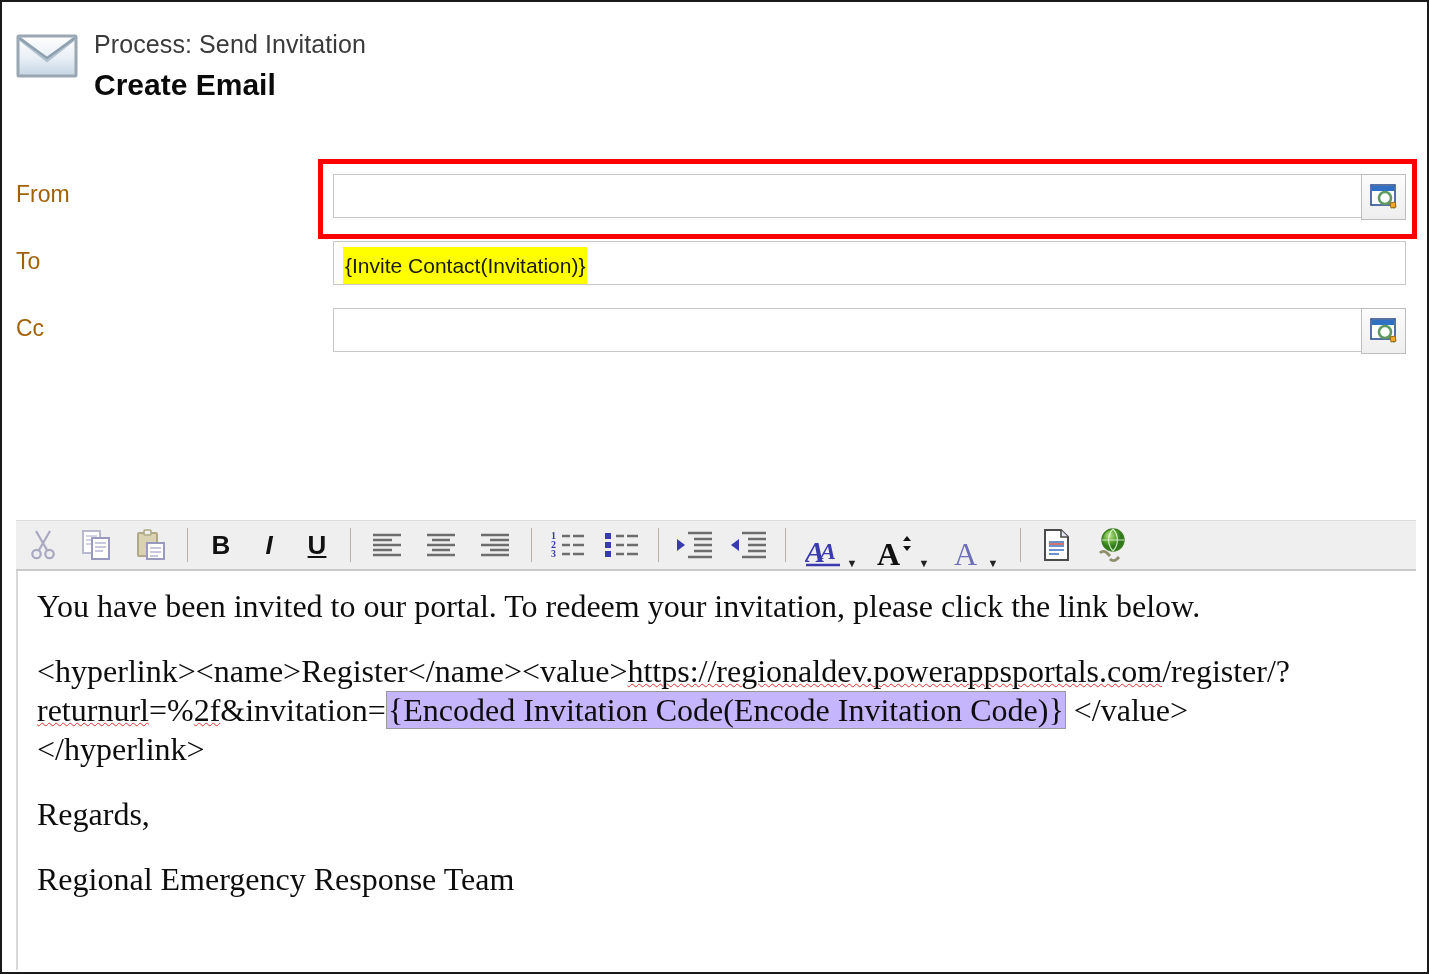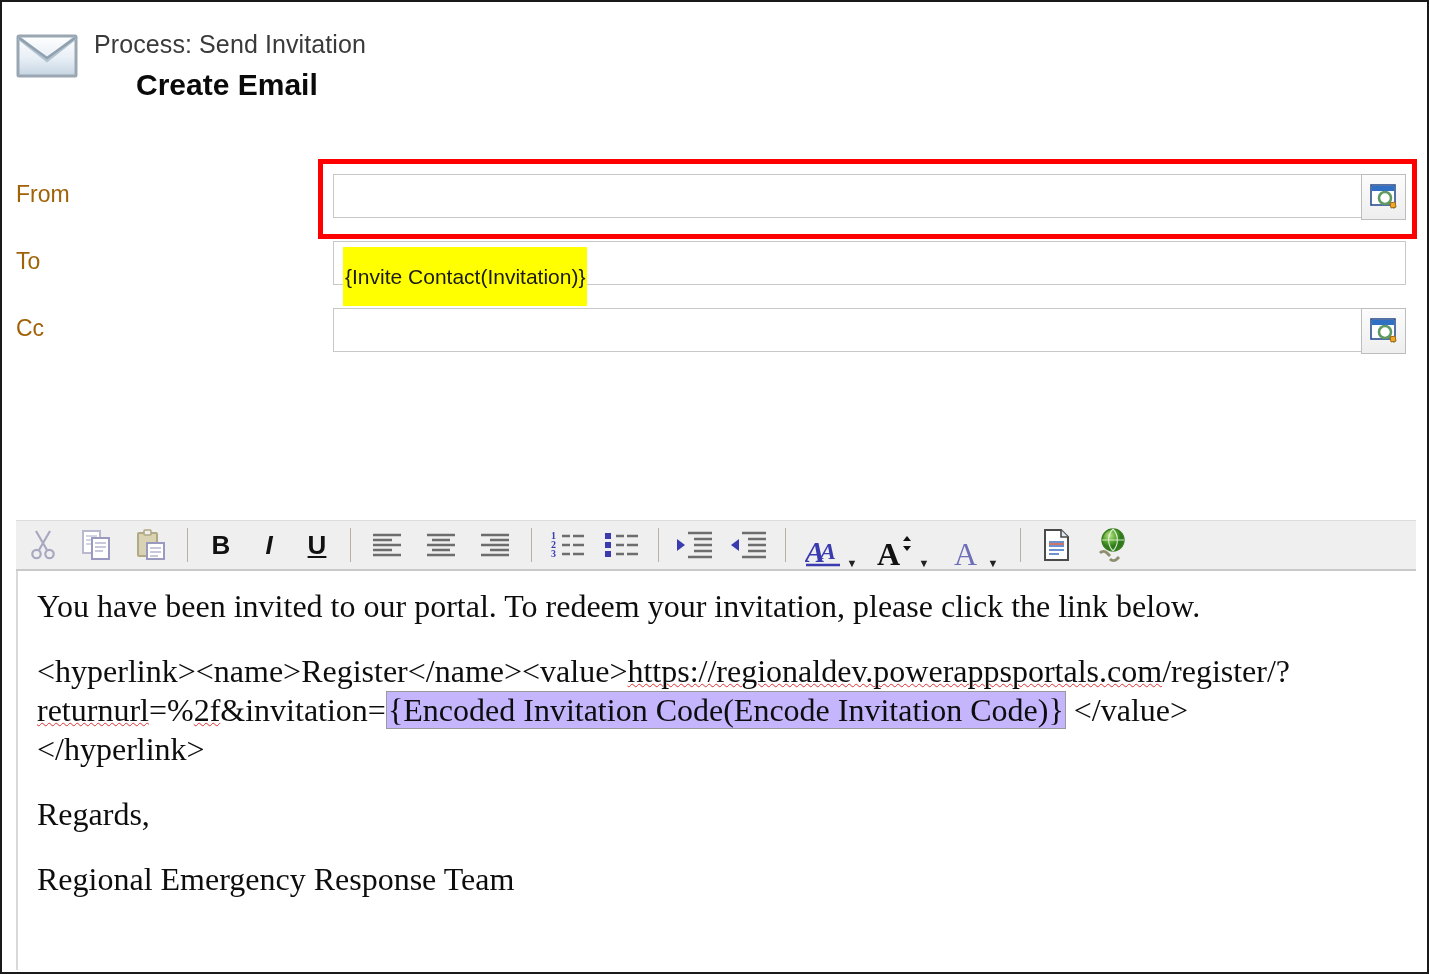--- a/index.html
+++ b/index.html
@@ -48,21 +48,20 @@
     font-family: "Liberation Sans", sans-serif;
     letter-spacing: 0.1px;
     white-space: nowrap;
   }
   .title-line {
     font-size: 30px;
     font-weight: bold;
     color: #0a0a0a;
     margin-top: 9px;
     white-space: nowrap;
-    margin-left: 42px;
   }
 
   
   .form {
     position: absolute;
     left: 0;
     top: 157px;
     width: 1425px;
   }
   .row {
@@ -91,21 +90,21 @@
     position: absolute;
     left: 9px;
     top: 5px;
     font-size: 21px;
     line-height: 27px;
     color: #1a1a1a;
     white-space: nowrap;
   }
   .hl-yellow {
     background: #ffff00;
-    padding: 16px 2px;
+    padding: 5px 2px;
   }
 
   
   .lookup-btn {
     position: absolute;
     right: -1px;
     top: -1px;
     width: 45px;
     height: 46px;
     background: linear-gradient(#fcfcfc, #eeeeee);

